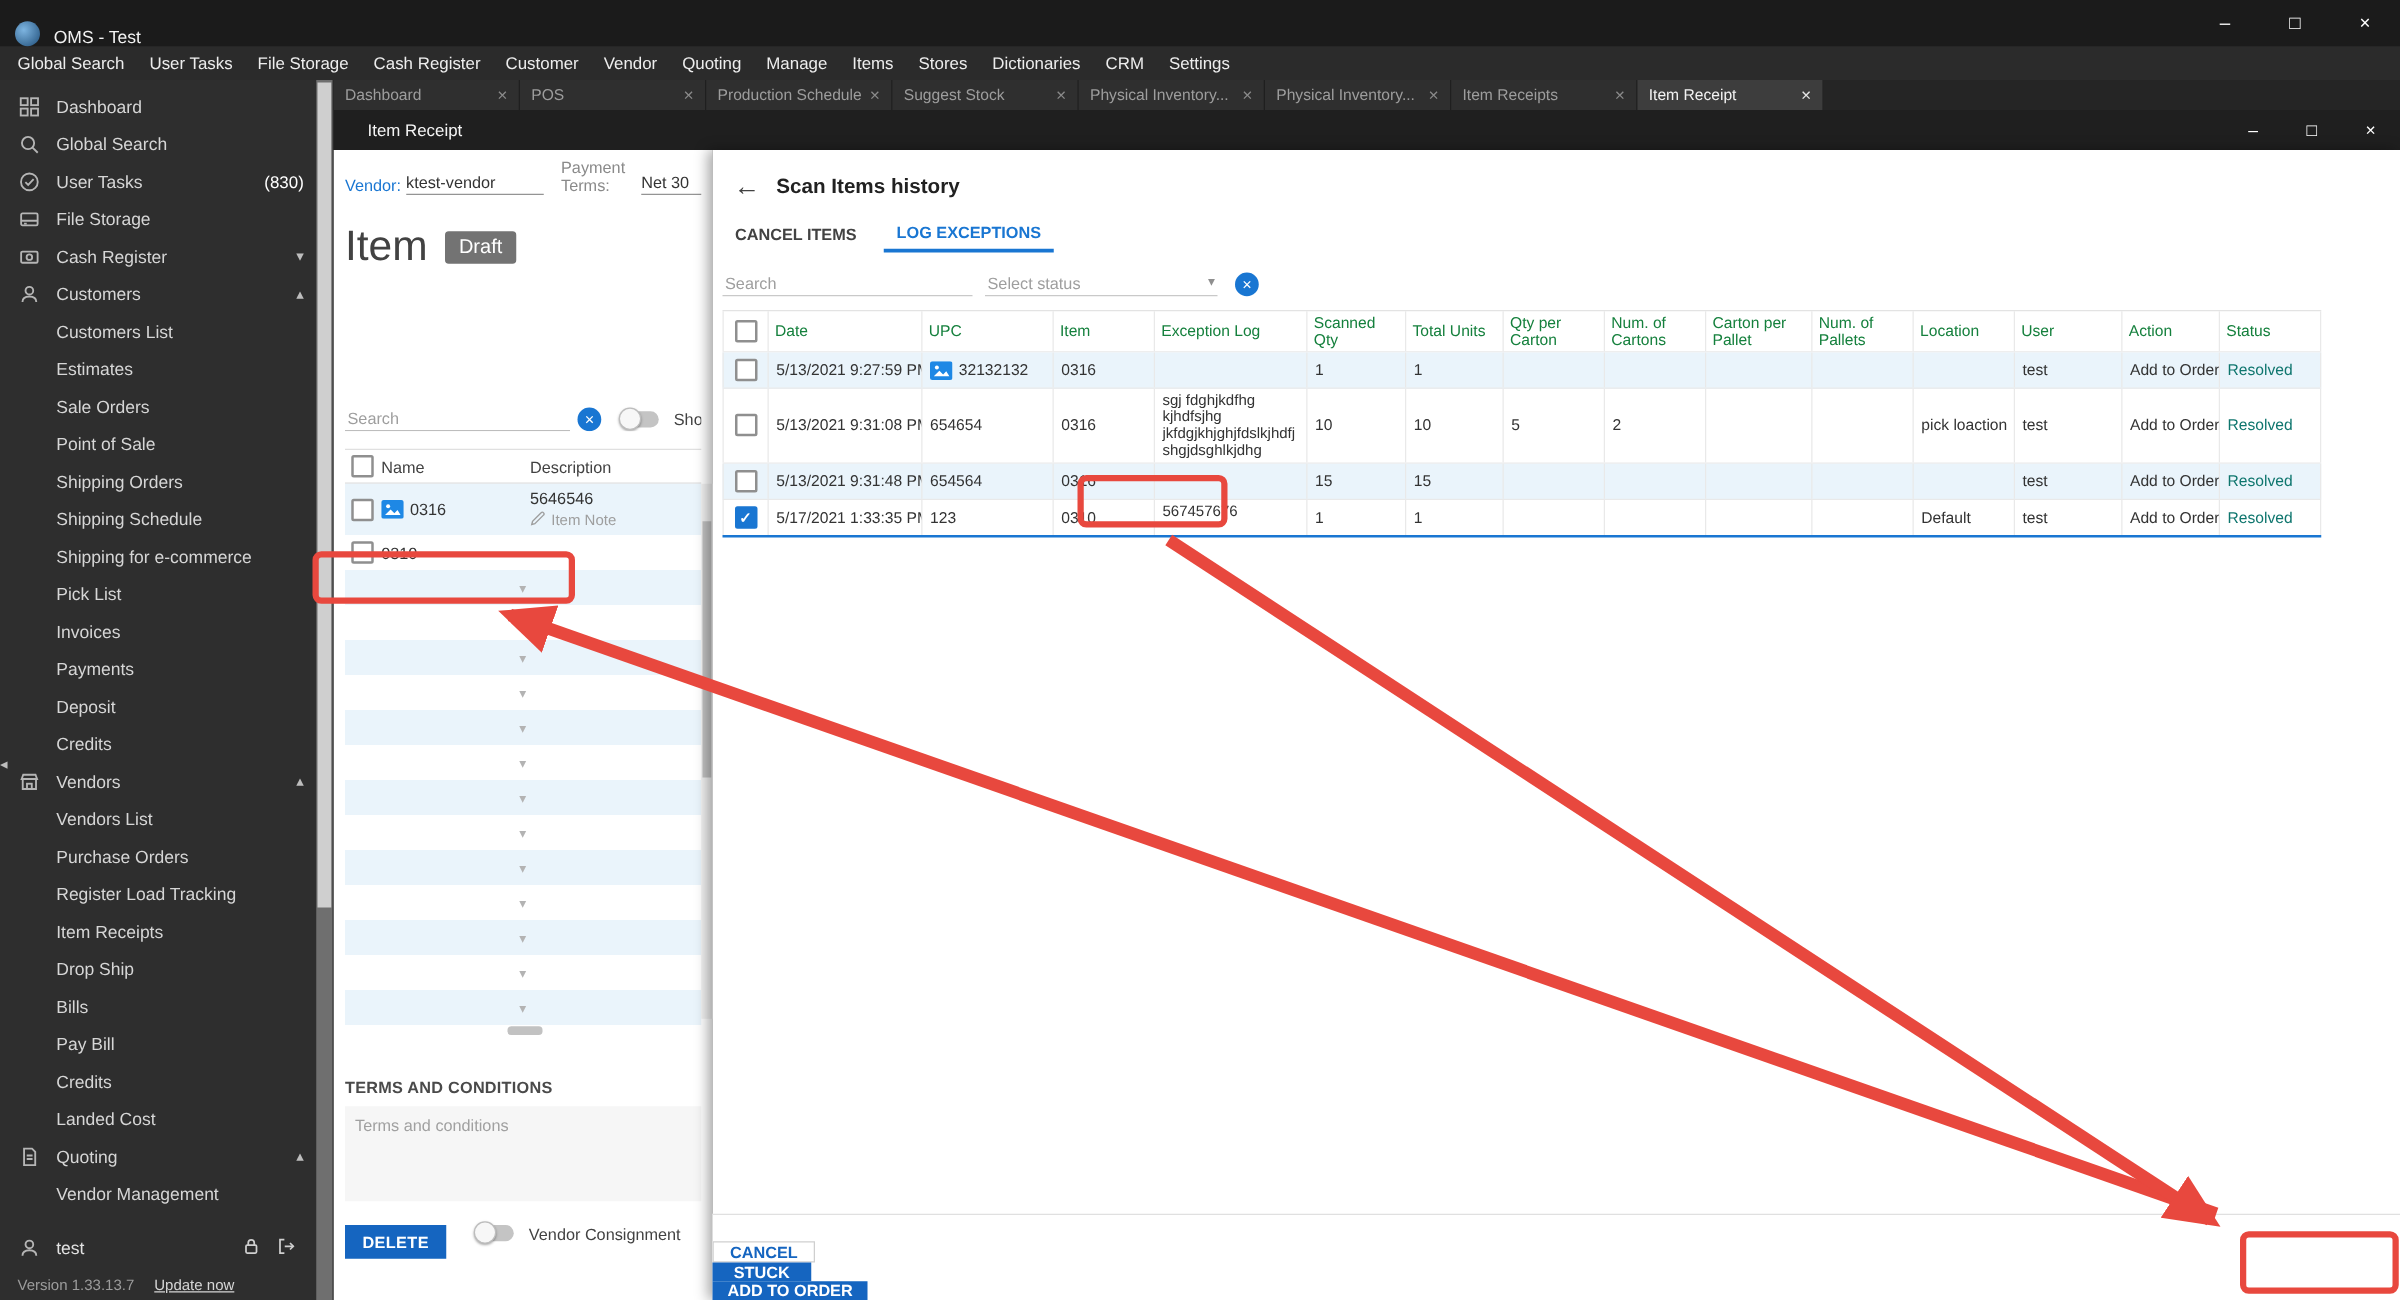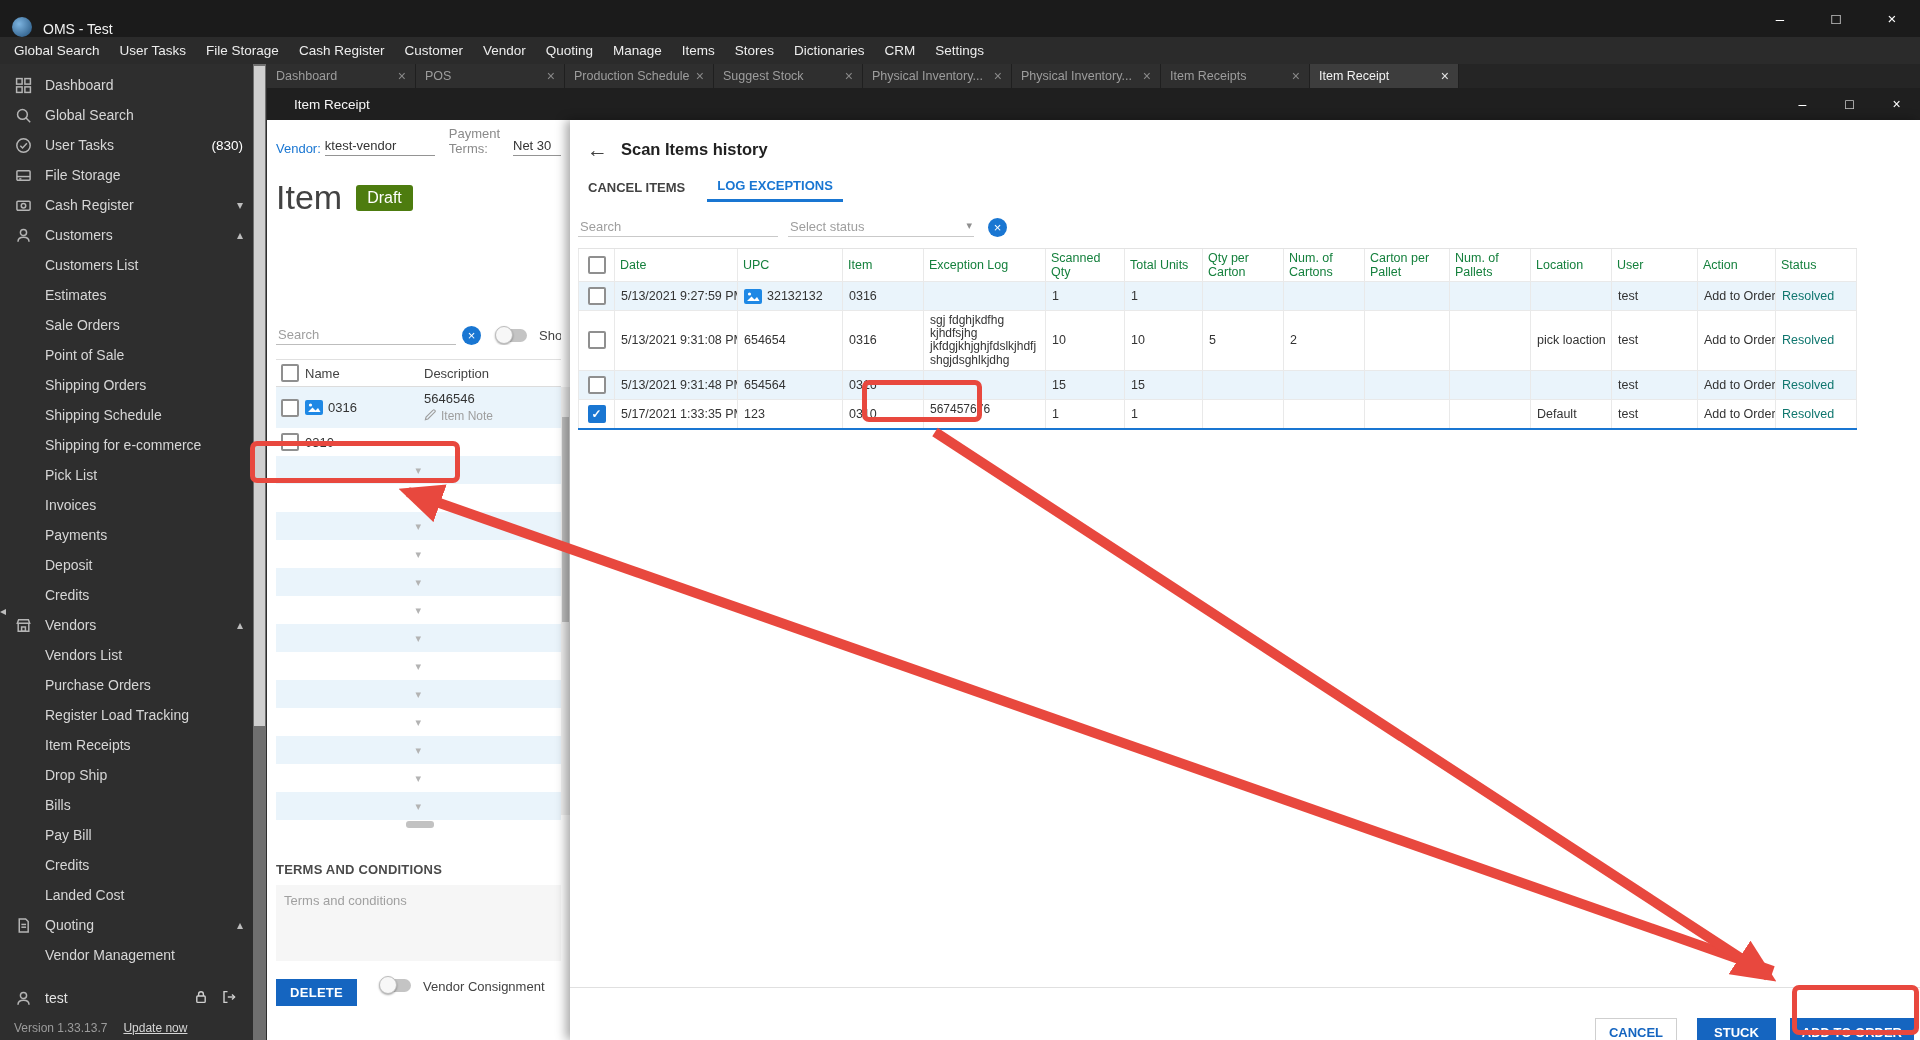--- a/index.html
+++ b/index.html
@@ -66,21 +66,21 @@
   
   .receipt-panel { width: 303px; background: #fff; flex-shrink: 0; padding: 0 9px; position: relative; overflow: hidden; }
   .rp-row1 { margin-top: 16px; display: flex; align-items: flex-end; font-size: 13px; height: 20px; }
   .rp-vendor-label { color: #1976d2; margin-right: 4px; }
   .rp-vendor-input { width: 110px; border: none; border-bottom: 1px solid #949494; font-size: 13px;
                      color: #333; padding: 0 0 2px 0; outline: none; background: transparent; margin-top: 18px; }
   .rp-pay-label { color: #8a8a8a; margin-left: 14px; margin-right: 6px; }
   .rp-pay-value { border-bottom: 1px solid #949494; min-width: 48px; color: #333; padding-bottom: 2px; }
   .rp-title-row { margin-top: 22px; display: flex; align-items: center; }
   .rp-title { font-size: 34px; color: #424242; }
-  .rp-badge { margin-left: 14px; background: #4d7c0f; color: #fff; font-size: 16px; padding: 4px 11px; border-radius: 3px; }
+  .rp-badge { margin-left: 14px; background: #737373; color: #fff; font-size: 16px; padding: 4px 11px; border-radius: 3px; }
   .rp-search-row { margin-top: 108px; display: flex; align-items: center; white-space: nowrap; overflow: hidden; }
   .rp-search-input { width: 198px; border: none; border-bottom: 1px solid #bdbdbd; font-size: 13px;
                      padding: 2px 2px; outline: none; color: #333; }
   .clear-circle { width: 19px; height: 19px; border-radius: 50%; background: #1976d2; color: #fff;
                   display: flex; align-items: center; justify-content: center; font-size: 13px; flex-shrink: 0; }
   .rp-search-row .clear-circle { margin-left: 6px; }
   .toggle { width: 30px; height: 13px; border-radius: 7px; background: #c4c4c4; position: relative; flex-shrink: 0; }
   .toggle .knob { width: 18px; height: 18px; border-radius: 50%; background: #f7f7f7; border: 1px solid #bdbdbd;
                   position: absolute; left: -2px; top: -3px; box-shadow: 0 1px 2px rgba(0,0,0,.35); }
   .rp-search-row .toggle { margin-left: 16px; }
@@ -159,22 +159,22 @@
   .c-noc { width: 81px; }
   .c-cpp { width: 85px; }
   .c-nop { width: 81px; }
   .c-loc { width: 81px; white-space: nowrap; }
   .c-user { width: 86px; }
   .c-act { width: 78px; white-space: nowrap; }
   .c-st { width: 81px; }
   .status-resolved { color: #0f766e; }
   .upc-icon { display: inline-flex; margin-right: 5px; flex-shrink: 0; }
 
-  .sp-footer { position: absolute; left: 0; right: 0; bottom: 0; height: 53px; border-top: 1px solid #e0e0e0;
-               display: flex; align-items: flex-start; justify-content: flex-end; padding: 30px 4px 0 0; background: #fff; }
+  .sp-footer { position: absolute; left: 0; right: 0; bottom: 0; height: 69px; border-top: 1px solid #e0e0e0;
+               display: flex; align-items: flex-start; justify-content: flex-end; padding: 30px 4px 0 0; background: #fff; flex-direction: column; }
   .btn-cancel { height: 28px; padding: 0 13px; background: #fff; color: #1565c0; border: 1px solid #cfcfcf;
                 font-size: 13px; font-weight: bold; margin-right: 20px; }
   .btn-stuck { height: 28px; padding: 0 17px; background: #1565c0; color: #fff; border: none;
                font-size: 13px; font-weight: bold; margin-right: 14px; }
   .btn-add { height: 28px; padding: 0 12px; background: #1565c0; color: #fff; border: none;
              font-size: 13px; font-weight: bold; margin-right: 2px; }
 
   
   .anno { position: fixed; left: 0; top: 0; width: 1920px; height: 1040px; pointer-events: none; z-index: 99; }
   .anno-box { position: absolute; border: 5px solid #e8483e; border-radius: 7px; }

